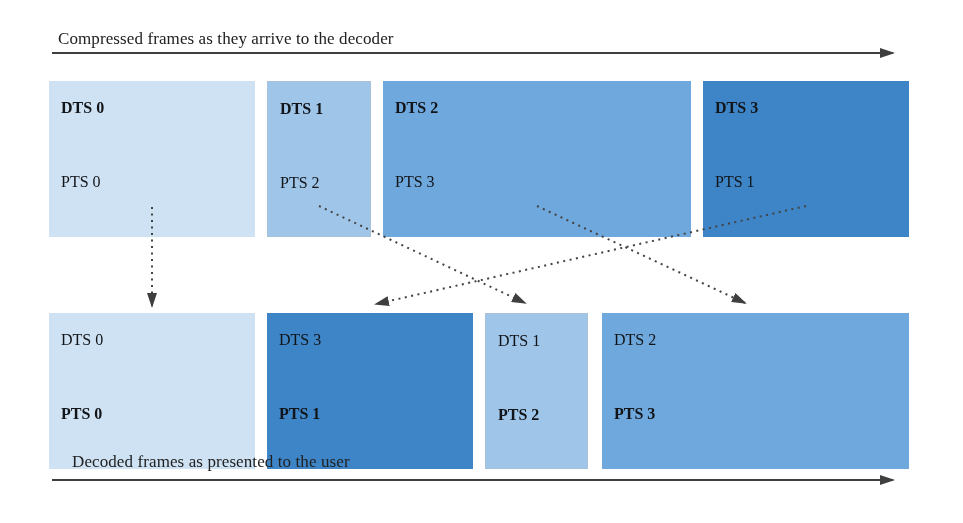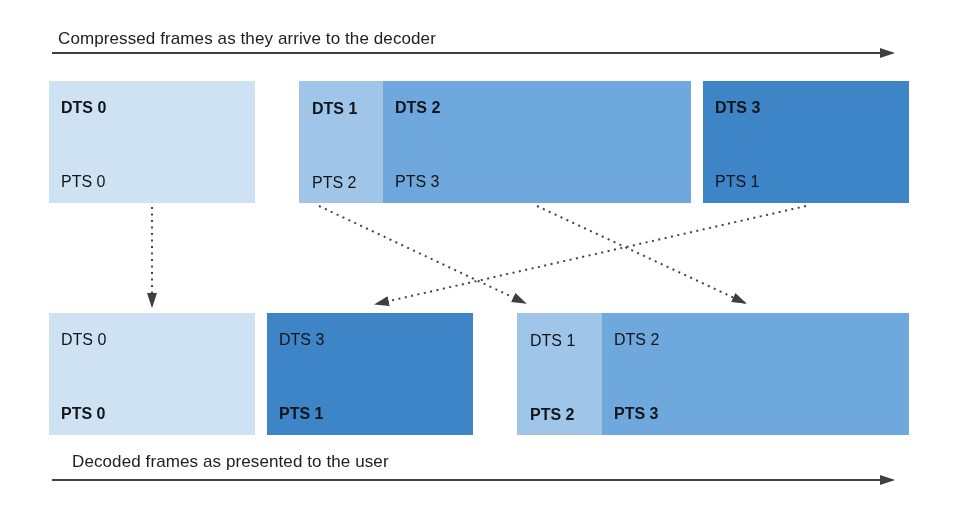--- a/index.html
+++ b/index.html
@@ -1,29 +1,29 @@
 <!DOCTYPE html>
 <html><head>
 <meta charset="utf-8">
 <style>
   html,body { margin:0; padding:0; background:#ffffff; }
   .stage {
     position:relative; width:963px; height:523px; background:#ffffff;
-    font-family:Liberation Sans, sans-serif; overflow:hidden;
+    font-family:Liberation Serif, serif; overflow:hidden;
   }
   .caption {
     position:absolute; left:58px; font-size:17px; color:#212121;
     white-space:nowrap; letter-spacing:0.1px;
   }
   .caption.top { top:29px; }
   .caption.bottom { top:452px;margin-left:14px; }
   .frame {
-    position:absolute; height:122px; box-sizing:border-box;
+    position:absolute; height:156px; box-sizing:border-box;
   }
-  .frame.dashed { border:1px dotted #aebecd;margin-left:32px; }
+  .frame.dashed { border:1px dotted #aebecd; }
   .row-top   .frame, .frame.rt { top:81px; }
   .frame.rb { top:313px; }
   .b1 { left:49px;  width:206px; }
   .b2 { left:267px; width:104px; }
   .b3 { left:383px; width:308px; }
   .b4 { left:703px; width:206px; }
   .b5 { left:49px;  width:206px; }
   .b6 { left:267px; width:206px; }
   .b7 { left:485px; width:103px; }
   .b8 { left:602px; width:307px; }

